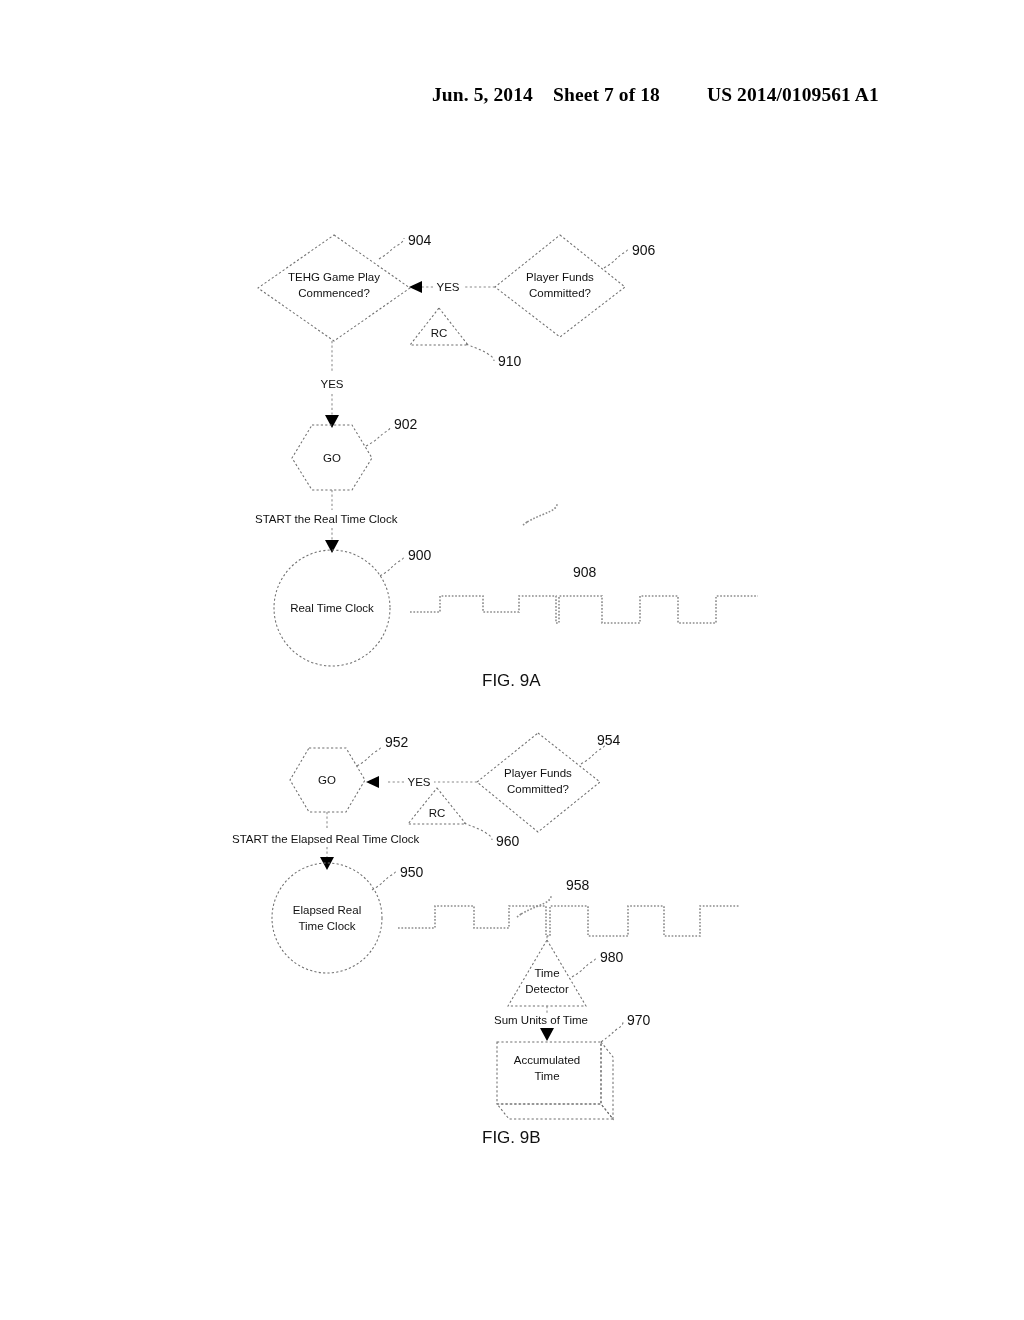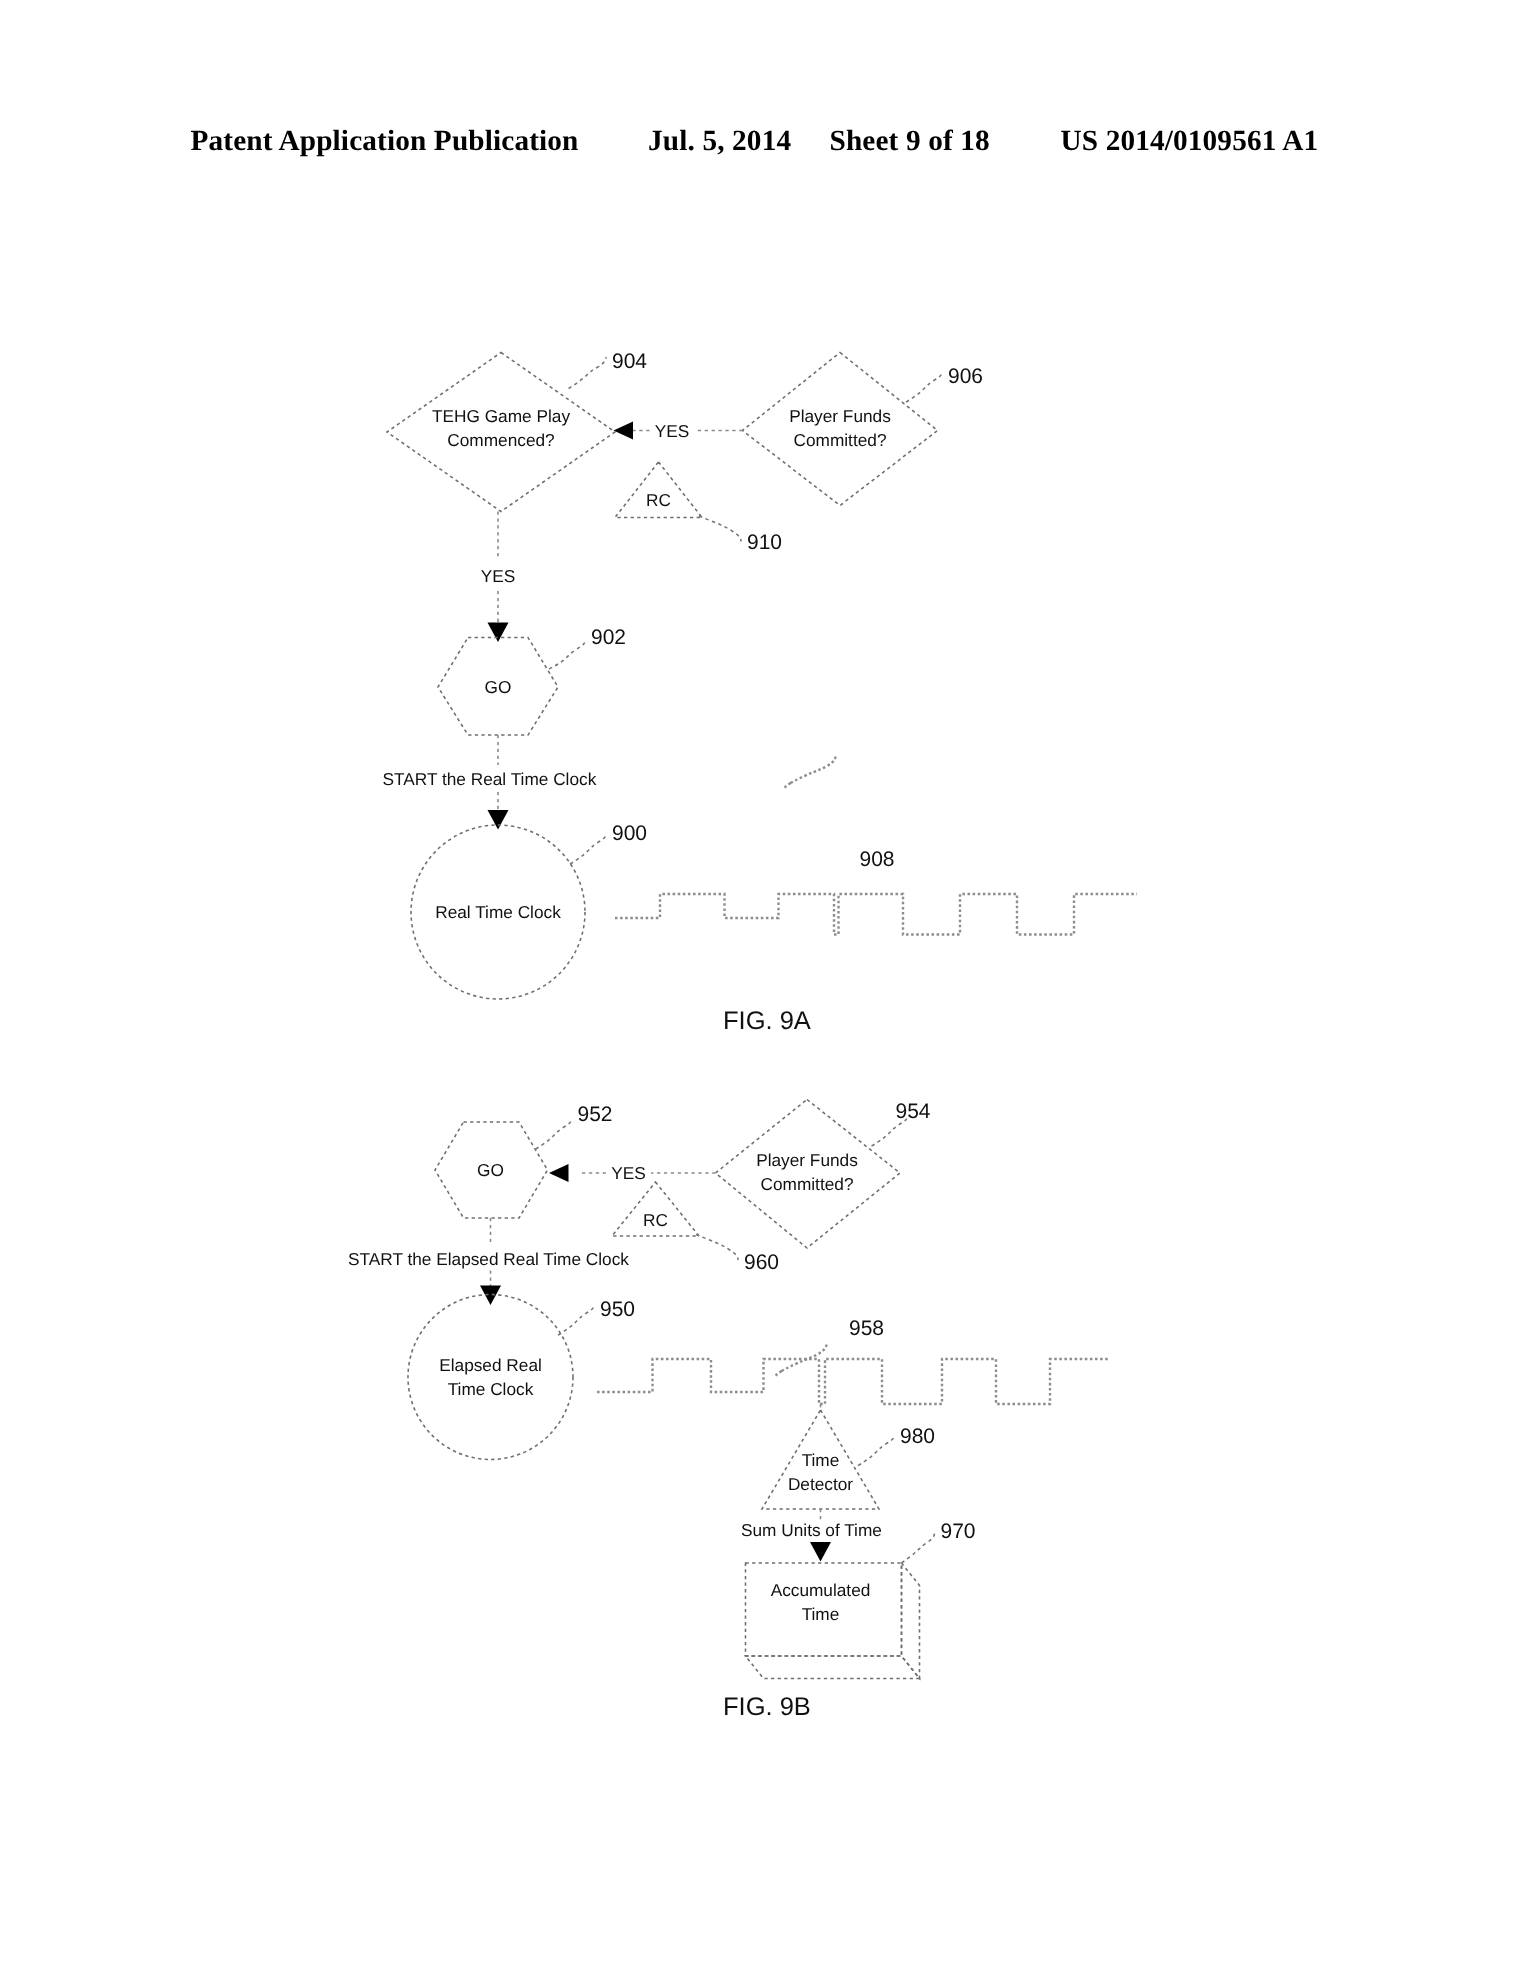--- a/index.html
+++ b/index.html
@@ -92,23 +92,22 @@
     fill: #000000;
     stroke: none;
   }
 </style>
 </head>
 <body>
 
 <div id="page">
 
   <div id="header">
-    <span class="h-pub">Patent Application Publication</span>
-    <span class="h-date">Jul. 5, 2014</span>
-    <span class="h-sheet">Sheet 9 of 18</span>
+    <span class="h-date">Jun. 5, 2014</span>
+    <span class="h-sheet">Sheet 7 of 18</span>
     <span class="h-pat">US 2014/0109561 A1</span>
   </div>
 
   <svg class="fig-svg" viewBox="0 0 1024 1320">
 
     <polygon class="shape" points="334,235 410,288 334,341 258,288"></polygon>
     <text class="node-label" x="334" y="281" text-anchor="middle">TEHG Game Play</text>
     <text class="node-label" x="334" y="297" text-anchor="middle">Commenced?</text>
 
     <path class="leader" d="M379,259 C392,251 392,248 398,245 C403,242 404,240 404,238"></path>

